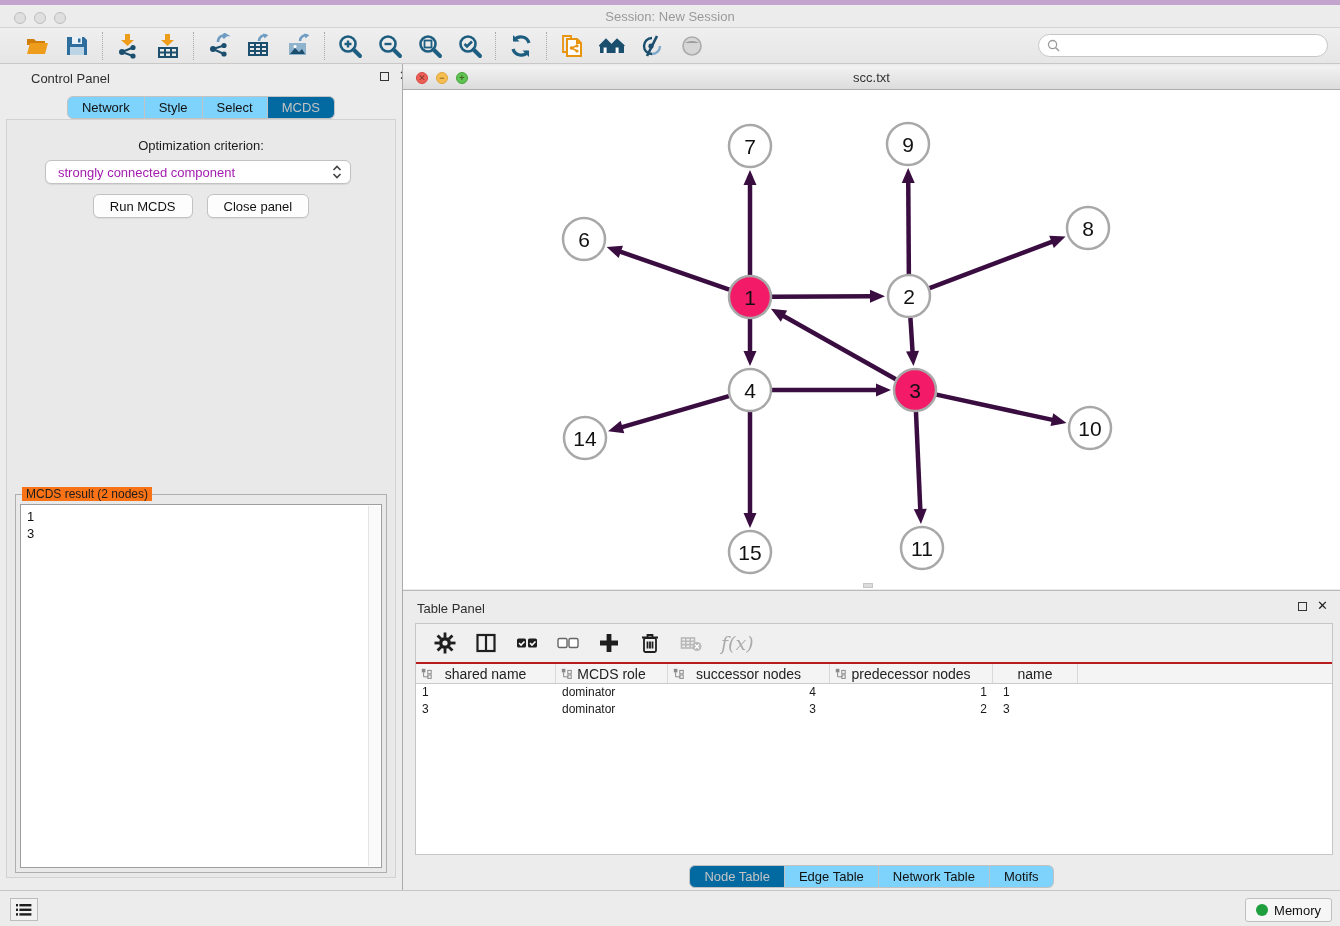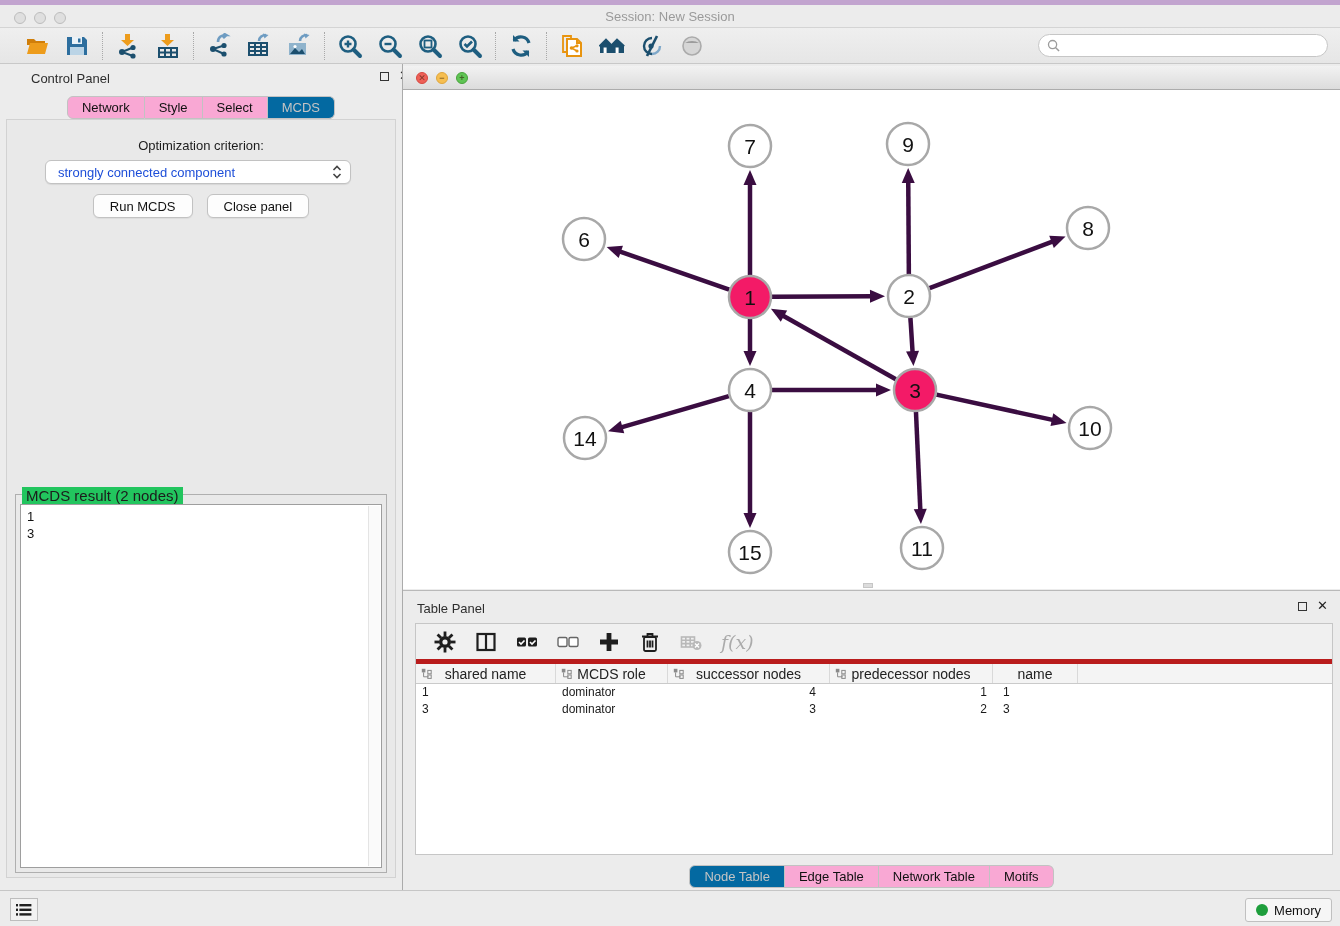--- a/index.html
+++ b/index.html
@@ -28,55 +28,55 @@
 
   
   #control-panel { position:absolute; left:0; top:64px; width:402px; height:826px; background:#ECECEC; }
   .panel-head { position:absolute; left:18px; top:0; width:100%; height:28px; }
   .panel-head .ph-title { position:absolute; left:13px; top:7px; font-size:13px; color:#2E2E2E; }
   .ph-icons { position:absolute; right:10px; top:7px; display:flex; gap:10px; align-items:center; }
   .float-btn { width:9px; height:9px; border:1.5px solid #333; background:transparent; display:inline-block; }
   .close-btn { font-size:13px; font-weight:bold; color:#222; line-height:10px; }
 
   .tabs { display:flex; justify-content:center; position:absolute; left:0; right:0; top:32px; }
-  .tab { height:23px; padding:0 14px; background:#f9a8d4; border:1px solid #C2C2C2; border-left:none; font-size:13px; color:#111; display:flex; align-items:center; }
+  .tab { height:23px; padding:0 14px; background:#7dd3fc; border:1px solid #C2C2C2; border-left:none; font-size:13px; color:#111; display:flex; align-items:center; }
   .tab:first-child { border-left:1px solid #C2C2C2; border-radius:6px 0 0 6px; }
   .tab:last-child { border-radius:0 6px 6px 0; }
   .tab.active { background:#0369a1; color:#C4C4C4; }
 
   .cp-body { position:absolute; left:6px; right:6px; top:55px; bottom:12px; background:#E9E9E9; border:1px solid #D2D2D2; border-radius:0; }
   .opt-label { position:absolute; left:0; right:0; top:18px; text-align:center; font-size:13px; color:#1c1c1c; }
-  .select { position:absolute; left:38px; right:44px; top:40px; height:24px; background:#fff; border:1px solid #C2C2C2; border-radius:6px; display:flex; align-items:center; padding:0 8px 0 12px; font-size:13px; color:#1d4ed8; box-shadow:0 1px 1px rgba(0,0,0,0.08); }
+  .select { position:absolute; left:38px; right:44px; top:40px; height:24px; background:#fff; border:1px solid #C2C2C2; border-radius:6px; display:flex; align-items:center; padding:0 8px 0 12px; font-size:13px; color:#a21caf; box-shadow:0 1px 1px rgba(0,0,0,0.08); }
   .select .sel-text { flex:1; }
   .btn-row { position:absolute; left:0; right:0; top:74px; display:flex; justify-content:center; gap:14px; }
   .push-btn { height:24px; padding:0 16px; background:#FDFDFD; border:1px solid #C2C2C2; border-radius:6px; font-size:13px; color:#111; display:flex; align-items:center; box-shadow:0 1px 1px rgba(0,0,0,0.06); }
 
   .result-group { position:absolute; left:8px; right:8px; top:374px; bottom:4px; border:1px solid #AFAFAF; }
-  .result-legend { position:absolute; left:6px; top:-8px; background:#22c55e; padding:0 4px; font-size:15px; color:#1c1c1c; }
+  .result-legend { position:absolute; left:6px; top:-8px; background:#f97316; padding:0 4px; font-size:12px; color:#1c1c1c; }
   .result-list { position:absolute; left:4px; right:4px; top:9px; bottom:4px; background:#fff; border:1px solid #9E9E9E; font-size:13px; color:#111; padding:3px 6px; line-height:17px; }
   .result-scroll { position:absolute; right:1px; top:1px; bottom:1px; width:12px; background:#FAFAFA; border-left:1px solid #E4E4E4; }
 
   
   #network-window { position:absolute; left:403px; top:64px; width:937px; height:526px; }
   .net-titlebar { position:absolute; left:0; top:2px; width:100%; height:24px; background:linear-gradient(#F2F2F2,#DCDCDC); border-bottom:1px solid #ACACAC; }
   .net-titlebar .title { position:absolute; left:0; right:0; top:4px; text-align:center; font-size:13px; color:#333; }
   .tl.red { background:#EE6057; border:1px solid #D64840; }
   .tl.yellow { background:#F6BE50; border:1px solid #DFA63D; }
   .tl.green { background:#5FC454; border:1px solid #48A33C; }
   .tl .glyph { position:absolute; left:0; top:0; width:10px; height:10px; font-size:9px; line-height:10px; text-align:center; color:rgba(40,20,0,0.55); font-weight:bold; }
   .net-canvas { position:absolute; left:0; top:26px; width:937px; height:499px; background:#fff; }
   .canvas-handle { position:absolute; left:460px; bottom:1px; width:10px; height:5px; background:#DCDCDC; border:1px solid #C6C6C6; }
   .node-label { font-family:"Liberation Sans","DejaVu Sans",sans-serif; }
 
   
   #table-panel { position:absolute; left:403px; top:590px; width:937px; height:300px; background:#ECECEC; border-top:1px solid #B9B9B9; }
   #table-panel .ph-title { position:absolute; left:14px; top:10px; font-size:13px; color:#2E2E2E;text-align:right; }
   #table-panel .ph-icons { top:10px; right:12px; }
   .table-container { position:absolute; left:12px; right:7px; top:32px; height:232px; background:#fff; border:1px solid #C6C6C6; }
-  .table-toolbar { height:40px; background:#F0F0F0; border-bottom:5px solid #b91c1c; display:flex; align-items:center; gap:19px; padding-left:18px; }
+  .table-toolbar { height:40px; background:#F0F0F0; border-bottom:2px solid #b91c1c; display:flex; align-items:center; gap:19px; padding-left:18px; }
   .tt-icon { width:22px; height:22px; display:inline-block; }
   .fx { font-family:"DejaVu Serif","Liberation Serif",serif; font-style:italic; font-size:19px; color:#ABABAB; }
   .thead { display:flex; height:20px; background:#F4F4F4; border-bottom:1px solid #CACACA; }
   .th { position:relative; border-right:1px solid #D9D9D9; font-size:14px; color:#222; display:flex; align-items:center; justify-content:center; }
   .th .sort-ic { position:absolute; left:5px; top:4px; }
   .c0{width:140px}.c1{width:112px}.c2{width:162px}.c3{width:163px}.c4{width:85px}
   .trow { display:flex; height:17px; font-size:12px; color:#1a1a1a; }
   .td { padding:1px 6px; }
   .td.a-left{ text-align:left } .td.a-right{ text-align:right; padding-right:14px; }
   .td.c3.a-right{ padding-right:6px; } .td.c4{ padding-left:10px; }
@@ -306,20 +306,21 @@
     <div class="net-titlebar">
       <span class="tl red" style="left:13px;top:6px">
           <span class="glyph">✕</span>
         </span>
       <span class="tl yellow" style="left:33px;top:6px">
           <span class="glyph">−</span>
         </span>
       <span class="tl green" style="left:53px;top:6px">
           <span class="glyph">+</span>
         </span>
+      <div class="title">scc.txt</div>
     </div>
     <div class="net-canvas">
       <svg id="graph-svg" width="937" height="499" viewBox="0 0 937 499">
           <line x1="347" y1="185" x2="347" y2="92" stroke="#3A0D41" stroke-width="4.5"></line>
           <polygon points="347,80 353.5,95 340.5,95" fill="#3A0D41"></polygon>
           <line x1="326.23121807335133" y1="199.7434376400866" x2="214.98527951633417" y2="160.87437477076736" stroke="#3A0D41" stroke-width="4.5"></line>
           <polygon points="203.65685301088945,156.91624984717825 219.96137047630614,155.7276749778821 215.6734018090846,168.0001370254472" fill="#3A0D41"></polygon>
           <line x1="368.9995649035371" y1="206.86163795658152" x2="470.0007119760302" y2="206.22641061650296" stroke="#3A0D41" stroke-width="4.5"></line>
           <polygon points="482.0004746506868,206.15094041100198 467.04165100201243,212.74514961665054 466.9598916127197,199.7454067191059" fill="#3A0D41"></polygon>
           <line x1="347" y1="229" x2="347" y2="264" stroke="#3A0D41" stroke-width="4.5"></line>

